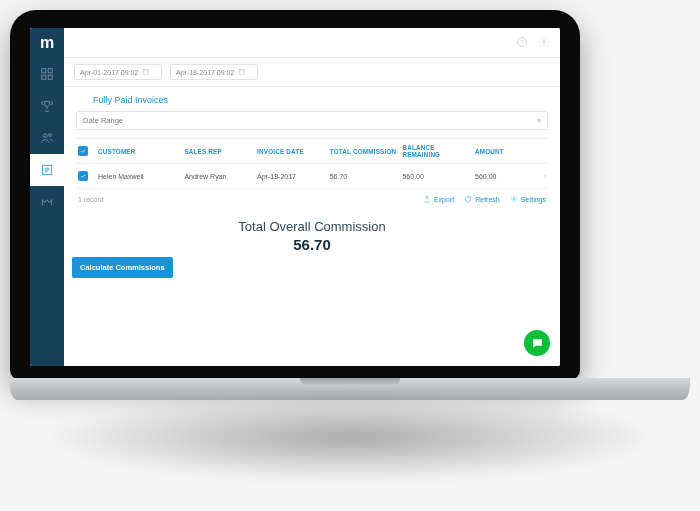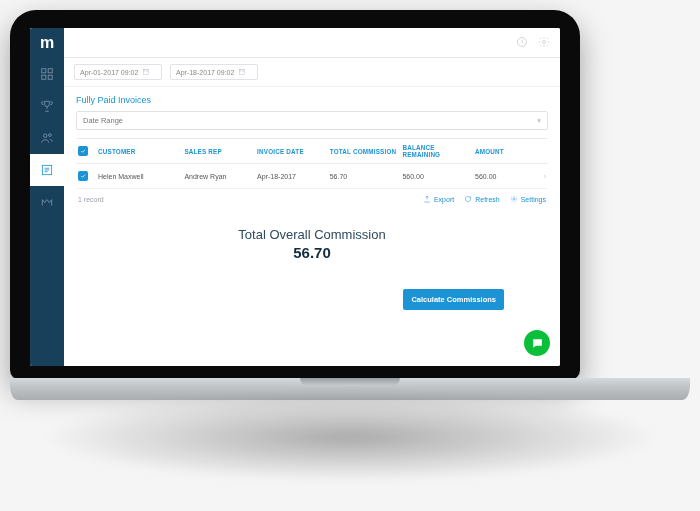--- a/index.html
+++ b/index.html
@@ -20,21 +20,21 @@
   .app-body{display:flex;height:calc(100% - 30px)}
   .sidebar{width:34px;background:#19405a;display:flex;flex-direction:column}
   .sb-item{height:32px;display:flex;align-items:center;justify-content:center;color:#7f97a9}
   .sb-item.active{background:#fff;color:#1c93d4}
   .sb-item svg{width:14px;height:14px;stroke:currentColor;fill:none;stroke-width:1.4}
   
   .main{flex:1;overflow:hidden;background:#fff;position:relative}
   .datebar{display:flex;gap:8px;padding:6px 10px;border-bottom:1px solid #edf0f2}
   .dateinput{display:flex;align-items:center;gap:4px;border:1px solid #dfe3e7;border-radius:2px;padding:3px 5px;color:#888;font-size:7px;min-width:88px;background:#fff}
   .dateinput svg{width:8px;height:8px;stroke:#b5bbc1;fill:none;stroke-width:1.4}
-  .section-title{color:#1c93d4;font-size:9px;padding:8px 12px 4px}
+  .section-title{color:#1c93d4;font-size:9px;padding:8px 29px 4px}
   .filters{display:flex;align-items:flex-end;gap:22px;padding:2px 12px 8px}
   .selectbox{flex:1;display:flex;align-items:center;justify-content:space-between;border:1px solid #dfe3e7;border-radius:2px;padding:4px 6px;color:#777;background:#fff}
   .selectbox .caret{color:#bfc5cb}
   .searchwrap{display:flex;align-items:stretch}
   .searchbox{display:flex;align-items:center;border:1px solid #dfe3e7;border-right:none;border-radius:2px 0 0 2px;background:#fff}
   .searchtext{padding:4px 6px;color:#555;min-width:110px}
   .advlink{color:#1c93d4;font-size:6.5px;padding:0 4px;display:flex;align-items:center;gap:2px}
   .advlink .caret{font-size:6px}
   .searchbtn{background:#1c93d4;color:#fff;display:flex;align-items:center;justify-content:center;width:20px;border-radius:0 2px 2px 0}
   .searchbtn svg{width:9px;height:9px;stroke:#fff;fill:none;stroke-width:2}
@@ -43,24 +43,24 @@
   .thead{padding:5px 2px;border-top:1px solid #e9ecef;border-bottom:1px solid #e9ecef}
   .thead span{color:#1c93d4;font-weight:700;font-size:6.3px;letter-spacing:.2px;text-transform:uppercase}
   .chk{width:10px;height:10px;border-radius:2px;background:#1c93d4;display:flex;align-items:center;justify-content:center}
   .chk svg{width:6px;height:6px;stroke:#fff;stroke-width:3;fill:none}
   .trow{padding:7px 2px;border-bottom:1px solid #f1f3f5;color:#555;font-size:7px}
   .trow .chev{color:#c1c7cd;text-align:right}
   .tfoot{display:flex;justify-content:space-between;align-items:center;padding:6px 14px;color:#9aa1a8;font-size:7px}
   .tactions{display:flex;gap:10px;color:#1c93d4;font-size:7px}
   .tactions span{display:flex;align-items:center;gap:3px}
   .tactions svg{width:8px;height:8px;stroke:#1c93d4;fill:none;stroke-width:1.6}
-  .totalblock{text-align:center;margin-top:18px}
+  .totalblock{text-align:center;margin-top:10px}
   .total-label{color:#2d4a5e;font-size:13px}
   .total-value{font-weight:800;font-size:15px;color:#142d3d;margin-top:2px}
-  .calc-row{display:flex;justify-content:flex-end;padding:0 56px 0 8px;margin-top:28px}
+  .calc-row{display:flex;justify-content:flex-start;padding:0 56px 0 8px;margin-top:4px}
   .calcbtn{background:#1c93d4;color:#fff;font-size:7.5px;font-weight:700;padding:6px 8px;border-radius:2px}
   .chatfab{position:absolute;right:10px;bottom:10px;width:26px;height:26px;border-radius:50%;background:#0bbf3a;display:flex;align-items:center;justify-content:center}
   .chatfab svg{width:13px;height:13px;fill:#fff}
 </style>
 </head>
 <body>
 
 <div class="laptop">
   <div class="screen-bezel">
     <div class="screen">

